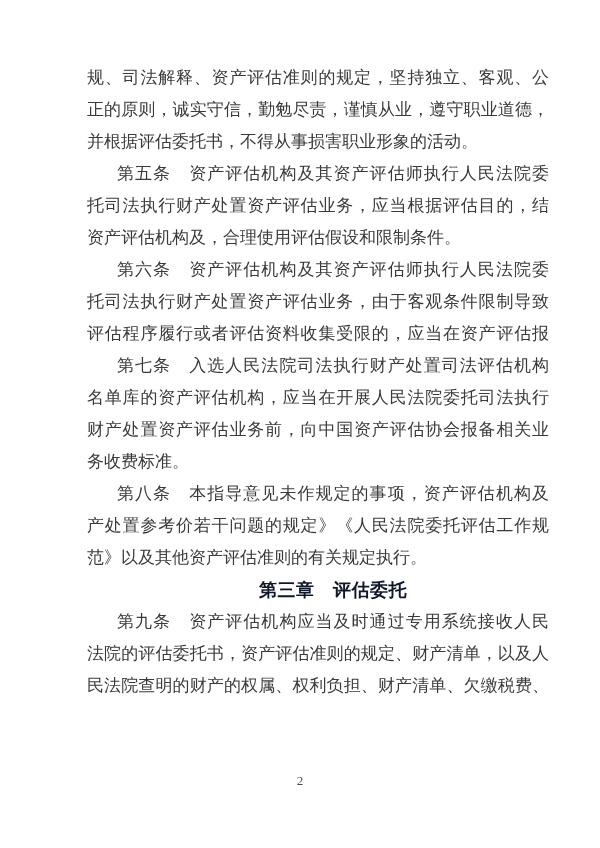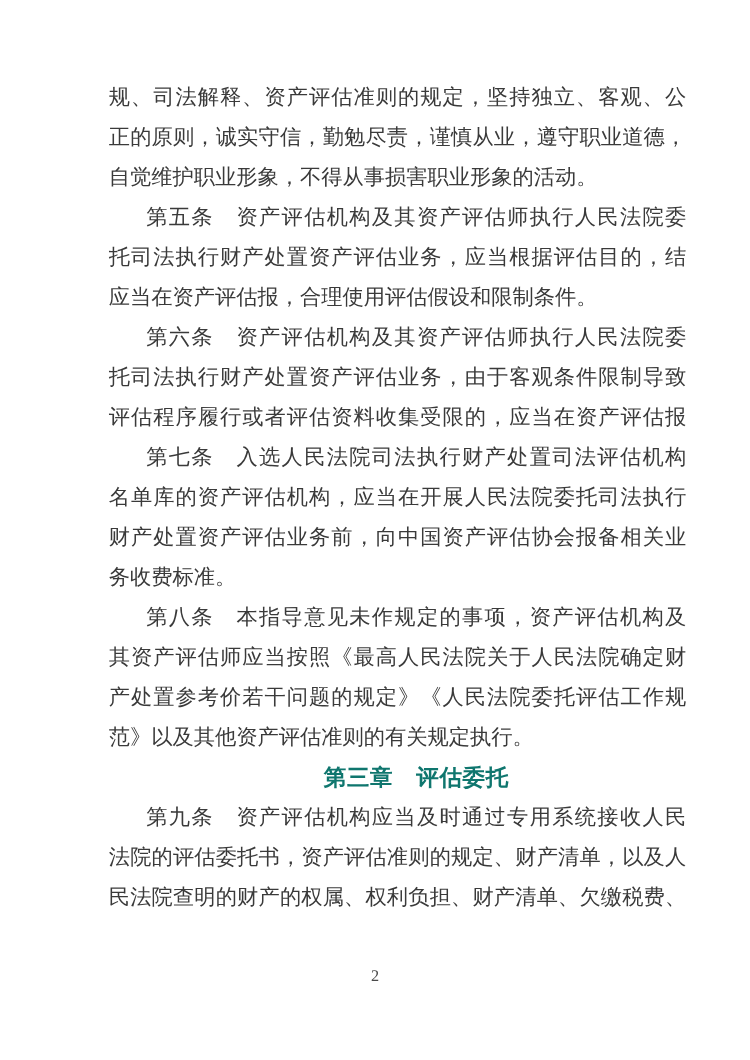--- a/index.html
+++ b/index.html
@@ -35,21 +35,21 @@
   }
   .line.indent {
     text-indent: 30px;
   }
   .chapter {
     font-family: "Liberation Sans", "DejaVu Sans", sans-serif;
     font-size: 18px;
     font-weight: 700;
     line-height: 32px;
     height: 32px;
-    color: #0f766e;
+    color: #0f172a;
     text-align: center;
     text-indent: 30px;
     letter-spacing: 0.5px;
   }
   .pagenum {
     position: absolute;
     left: 0;
     top: 773px;
     width: 100%;
     text-align: center;
@@ -59,37 +59,36 @@
   }
 </style>
 </head>
 <body>
 
 <div class="page">
   <div class="content">
 
     <div class="line">规、司法解释、资产评估准则的规定，坚持独立、客观、公</div>
     <div class="line">正的原则，诚实守信，勤勉尽责，谨慎从业，遵守职业道德，</div>
-    <div class="line end">自觉维护职业形象，不得从事损害职业形象的活动。</div>
+    <div class="line end">并根据评估委托书，不得从事损害职业形象的活动。</div>
 
     <div class="line indent">第五条　资产评估机构及其资产评估师执行人民法院委</div>
     <div class="line">托司法执行财产处置资产评估业务，应当根据评估目的，结</div>
-    <div class="line end">应当在资产评估报，合理使用评估假设和限制条件。</div>
+    <div class="line end">资产评估机构及，合理使用评估假设和限制条件。</div>
 
     <div class="line indent">第六条　资产评估机构及其资产评估师执行人民法院委</div>
     <div class="line">托司法执行财产处置资产评估业务，由于客观条件限制导致</div>
     <div class="line">评估程序履行或者评估资料收集受限的，应当在资产评估报</div>
 
     <div class="line indent">第七条　入选人民法院司法执行财产处置司法评估机构</div>
     <div class="line">名单库的资产评估机构，应当在开展人民法院委托司法执行</div>
     <div class="line">财产处置资产评估业务前，向中国资产评估协会报备相关业</div>
     <div class="line end">务收费标准。</div>
 
     <div class="line indent">第八条　本指导意见未作规定的事项，资产评估机构及</div>
-    <div class="line">其资产评估师应当按照《最高人民法院关于人民法院确定财</div>
     <div class="line">产处置参考价若干问题的规定》《人民法院委托评估工作规</div>
     <div class="line end">范》以及其他资产评估准则的有关规定执行。</div>
 
     <div class="chapter">第三章　评估委托</div>
 
     <div class="line indent">第九条　资产评估机构应当及时通过专用系统接收人民</div>
     <div class="line">法院的评估委托书，资产评估准则的规定、财产清单，以及人</div>
     <div class="line">民法院查明的财产的权属、权利负担、财产清单、欠缴税费、</div>
 
   </div>

